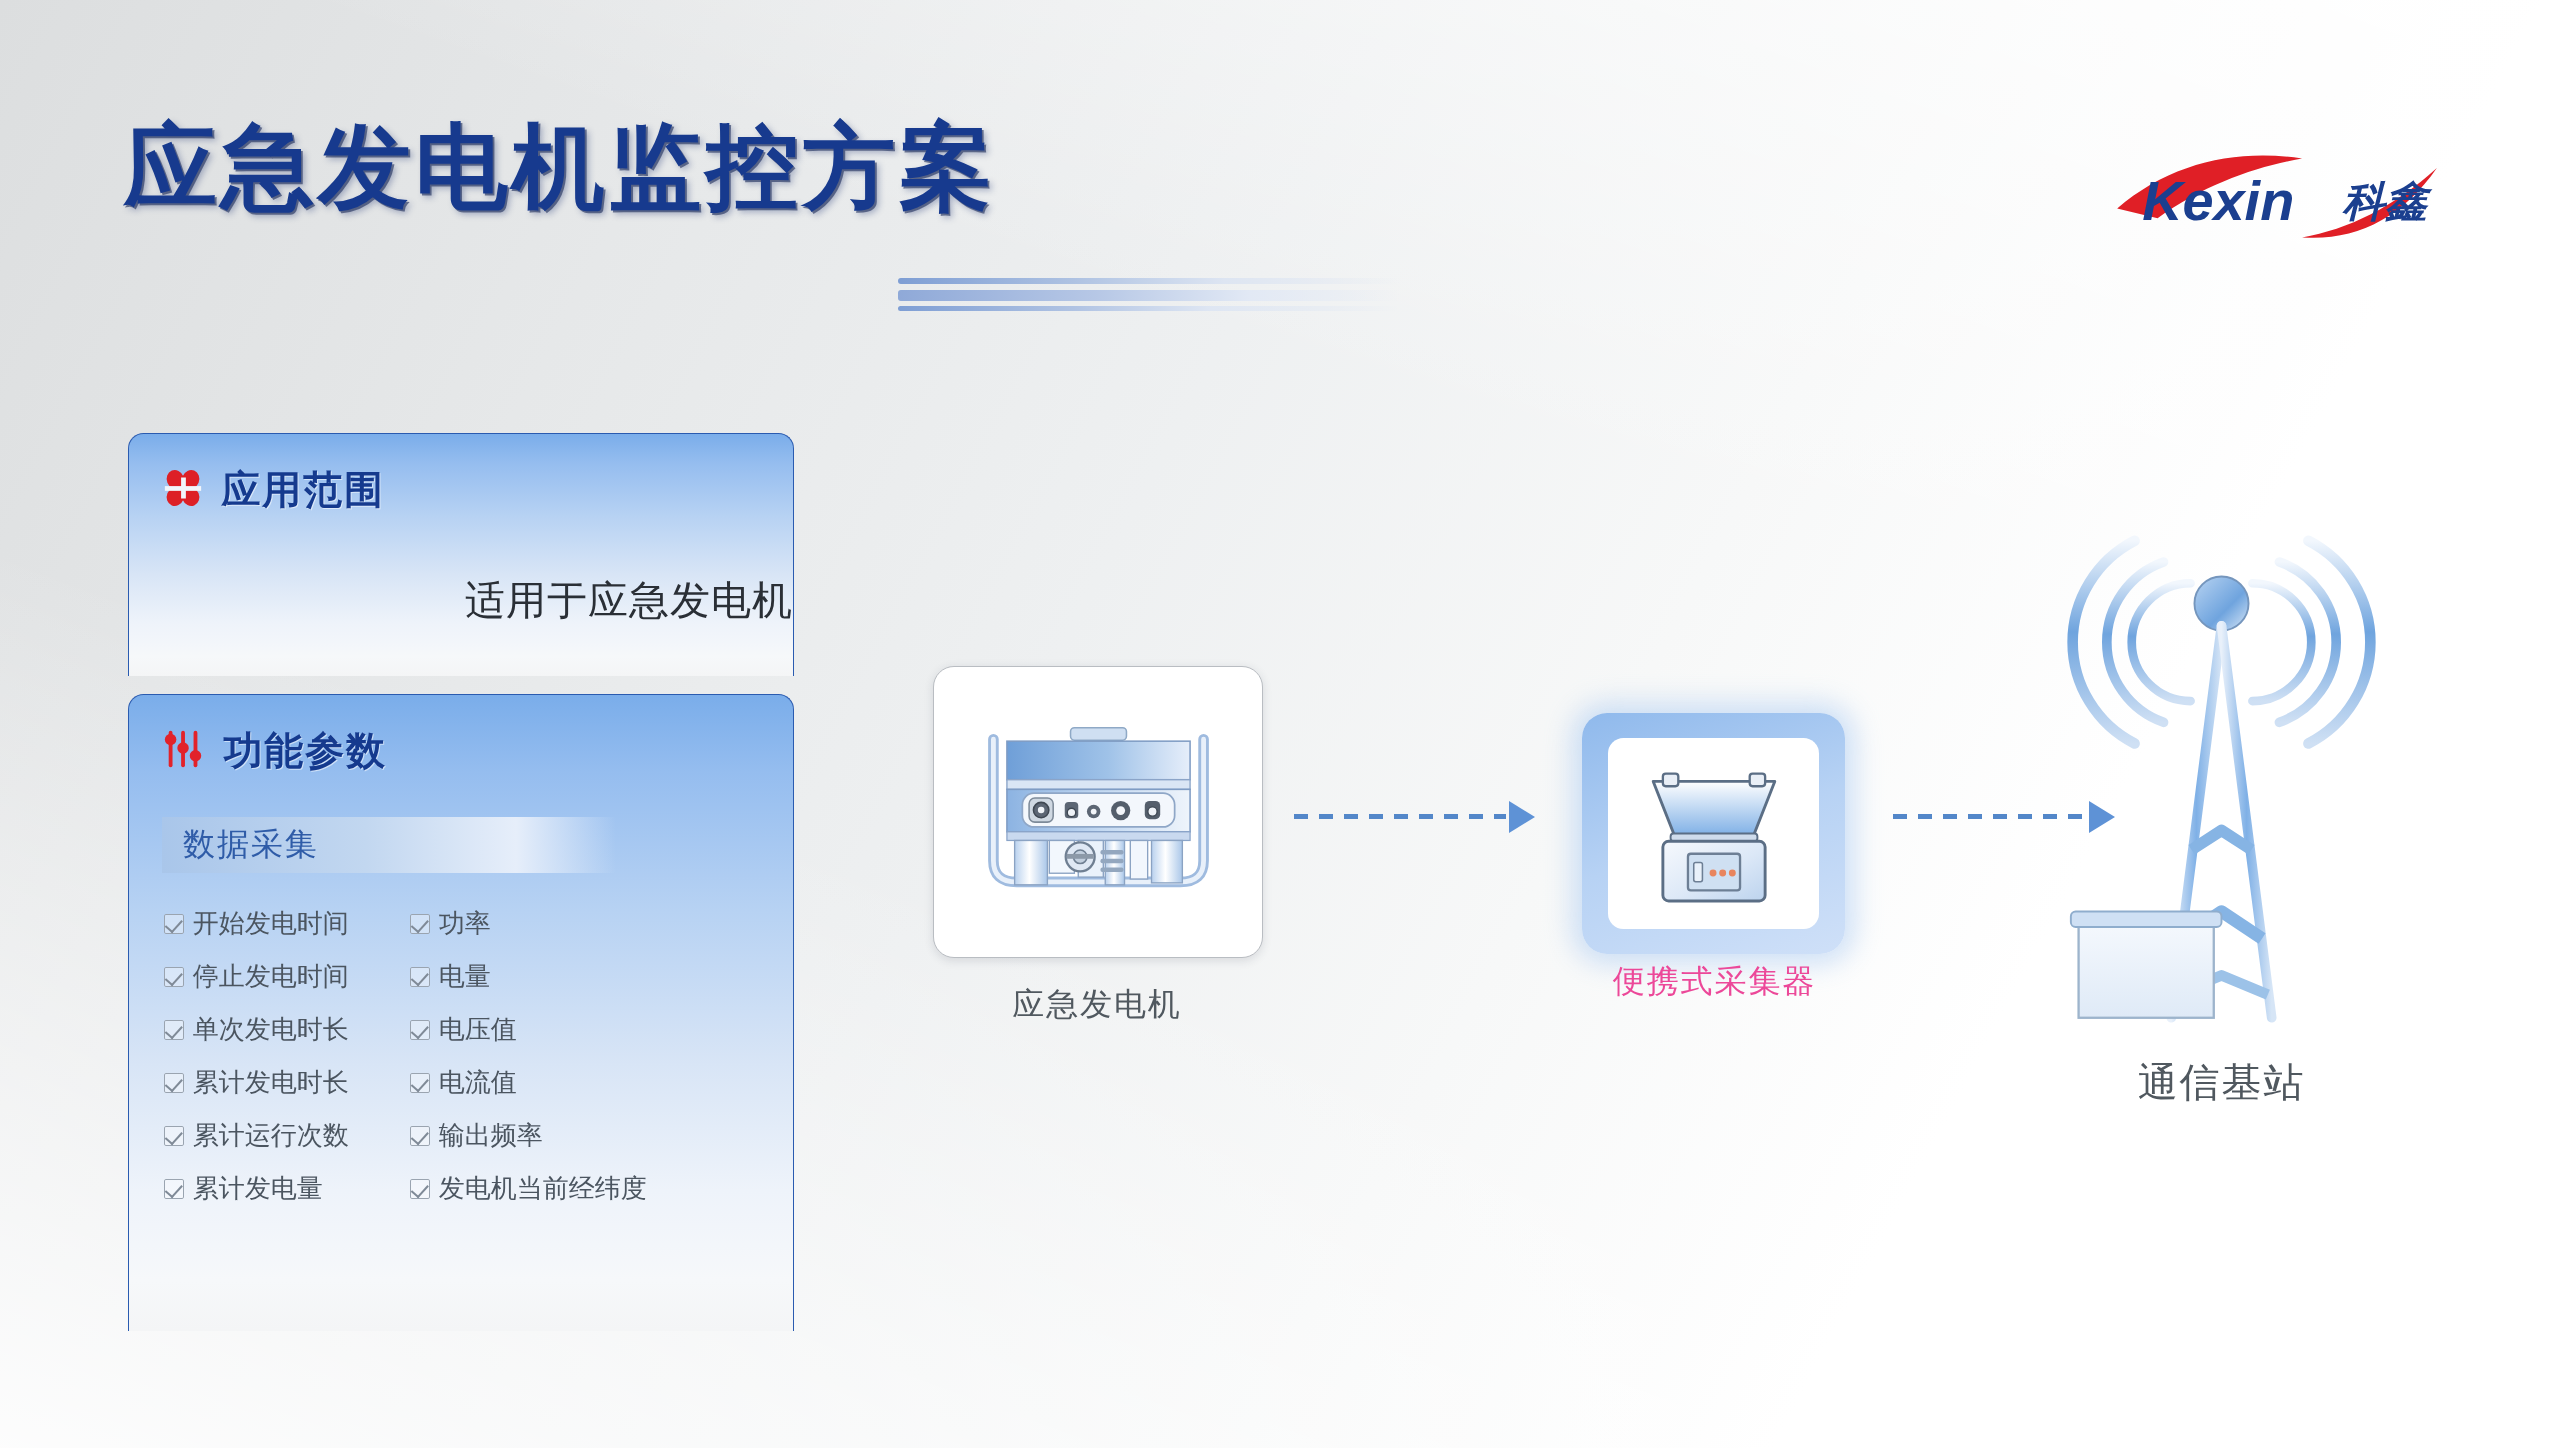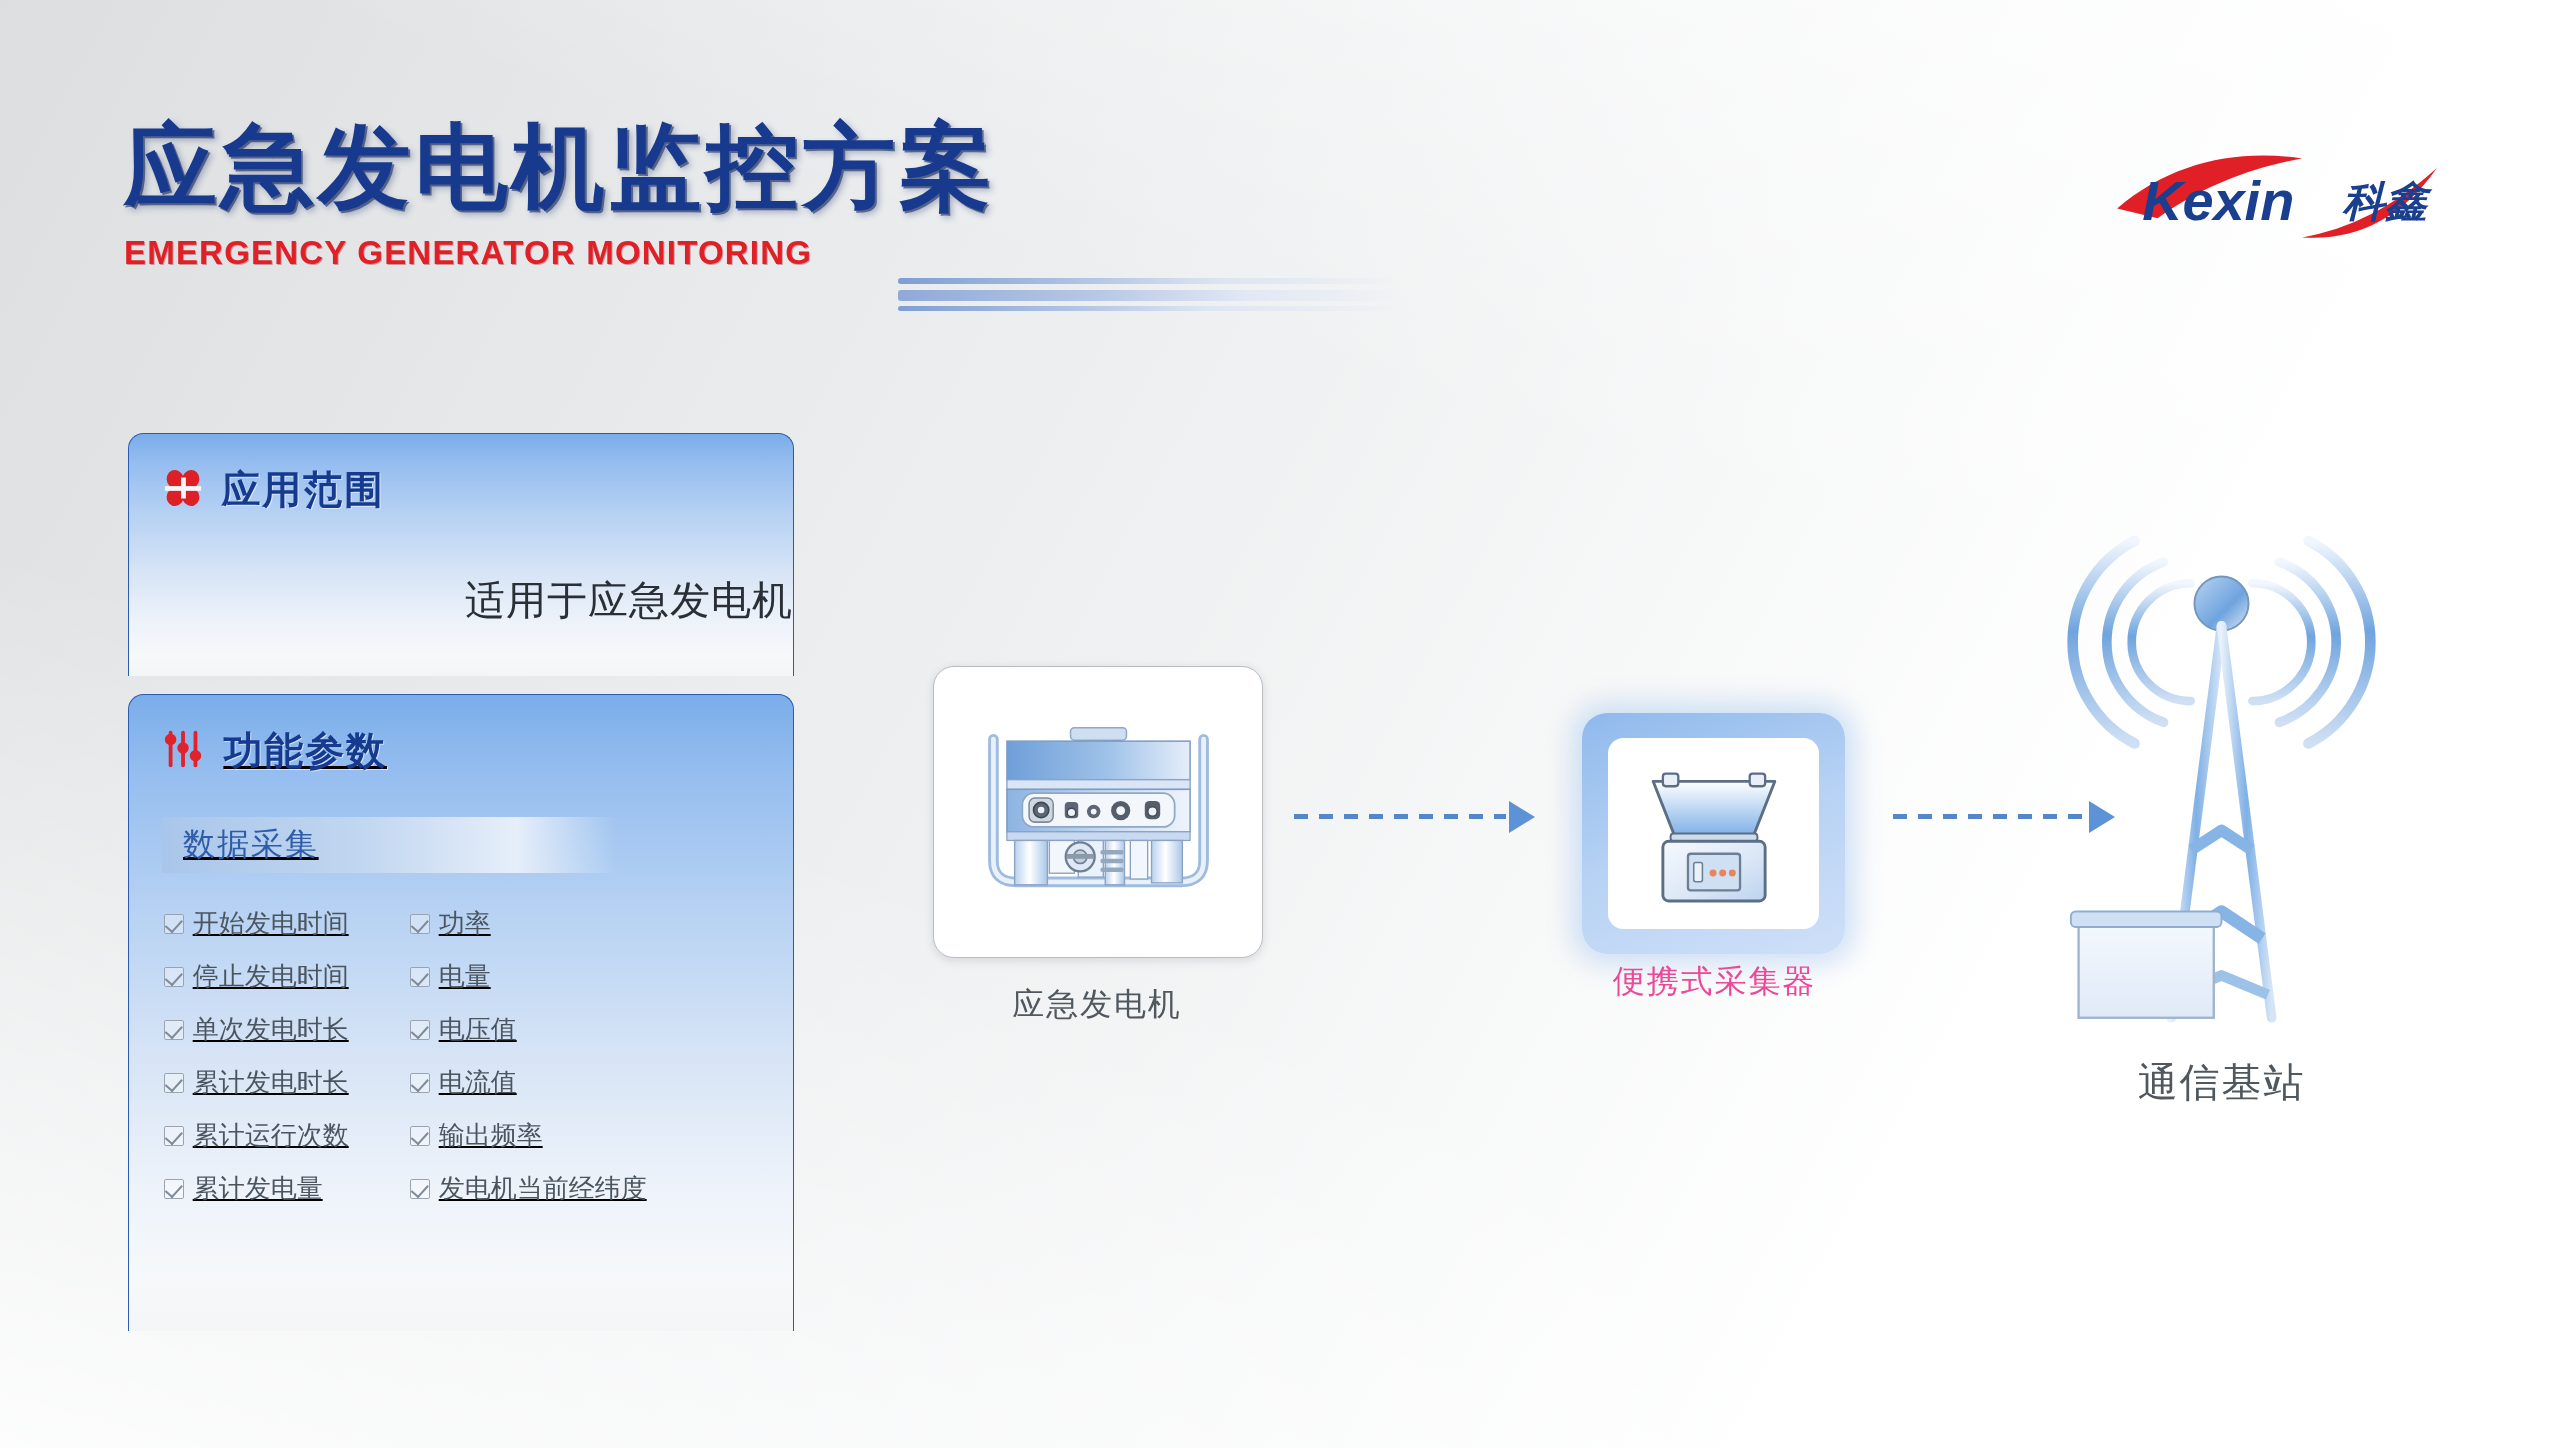--- a/index.html
+++ b/index.html
@@ -50,21 +50,21 @@
   
   .panel{
     position:absolute;left:128px;width:666px;
     border:1.9px solid #2a5bb0;border-bottom:none;
     border-radius:15.5px 15.5px 0 0;
     box-sizing:border-box;
     background:linear-gradient(180deg,#7aadea 0%,#95bdef 12%,#b7d2f3 34%,#d8e5f6 58%,#eef3fa 78%,#f6f8fa 92%,#f4f5f6 100%);
     text-align:right;
   }
   .panel.p1{top:433px;height:243px;}
-  .panel.p2{top:694px;height:637px;text-decoration:underline;}
+  .panel.p2{top:694px;height:637px;}
   .panel-head{display:flex;align-items:center;gap:17.4px;padding:29px 0 0 33px;}
   .panel-title{
     font-size:39px;font-weight:bold;color:#153a8e;letter-spacing:1.9px;
     text-shadow:1px 1px 0 rgba(255,255,255,.55);
   }
   .panel-body{padding:33px 0 0 56px;}
   .panel-text{font-size:40px;color:#2a2f36;letter-spacing:1px;margin-top:23px;}
 
   .sub-bar{
     margin:39px 0 0 33px;width:454px;height:56px;display:flex;align-items:center;
@@ -132,21 +132,20 @@
 </style>
 </head>
 <body>
 
 <div id="bg"></div>
 
 <div class="stage">
 
   <div id="header">
     <div id="main-title">应急发电机监控方案</div>
-    <div id="sub-title">EMERGENCY GENERATOR MONITORING</div>
   </div>
 
   <div id="deco-lines">
     <i class="l1"></i>
     <i class="l2"></i>
     <i class="l3"></i>
   </div>
 
   <div id="logo">
     <svg viewBox="0 0 340 108" width="328" height="104">

